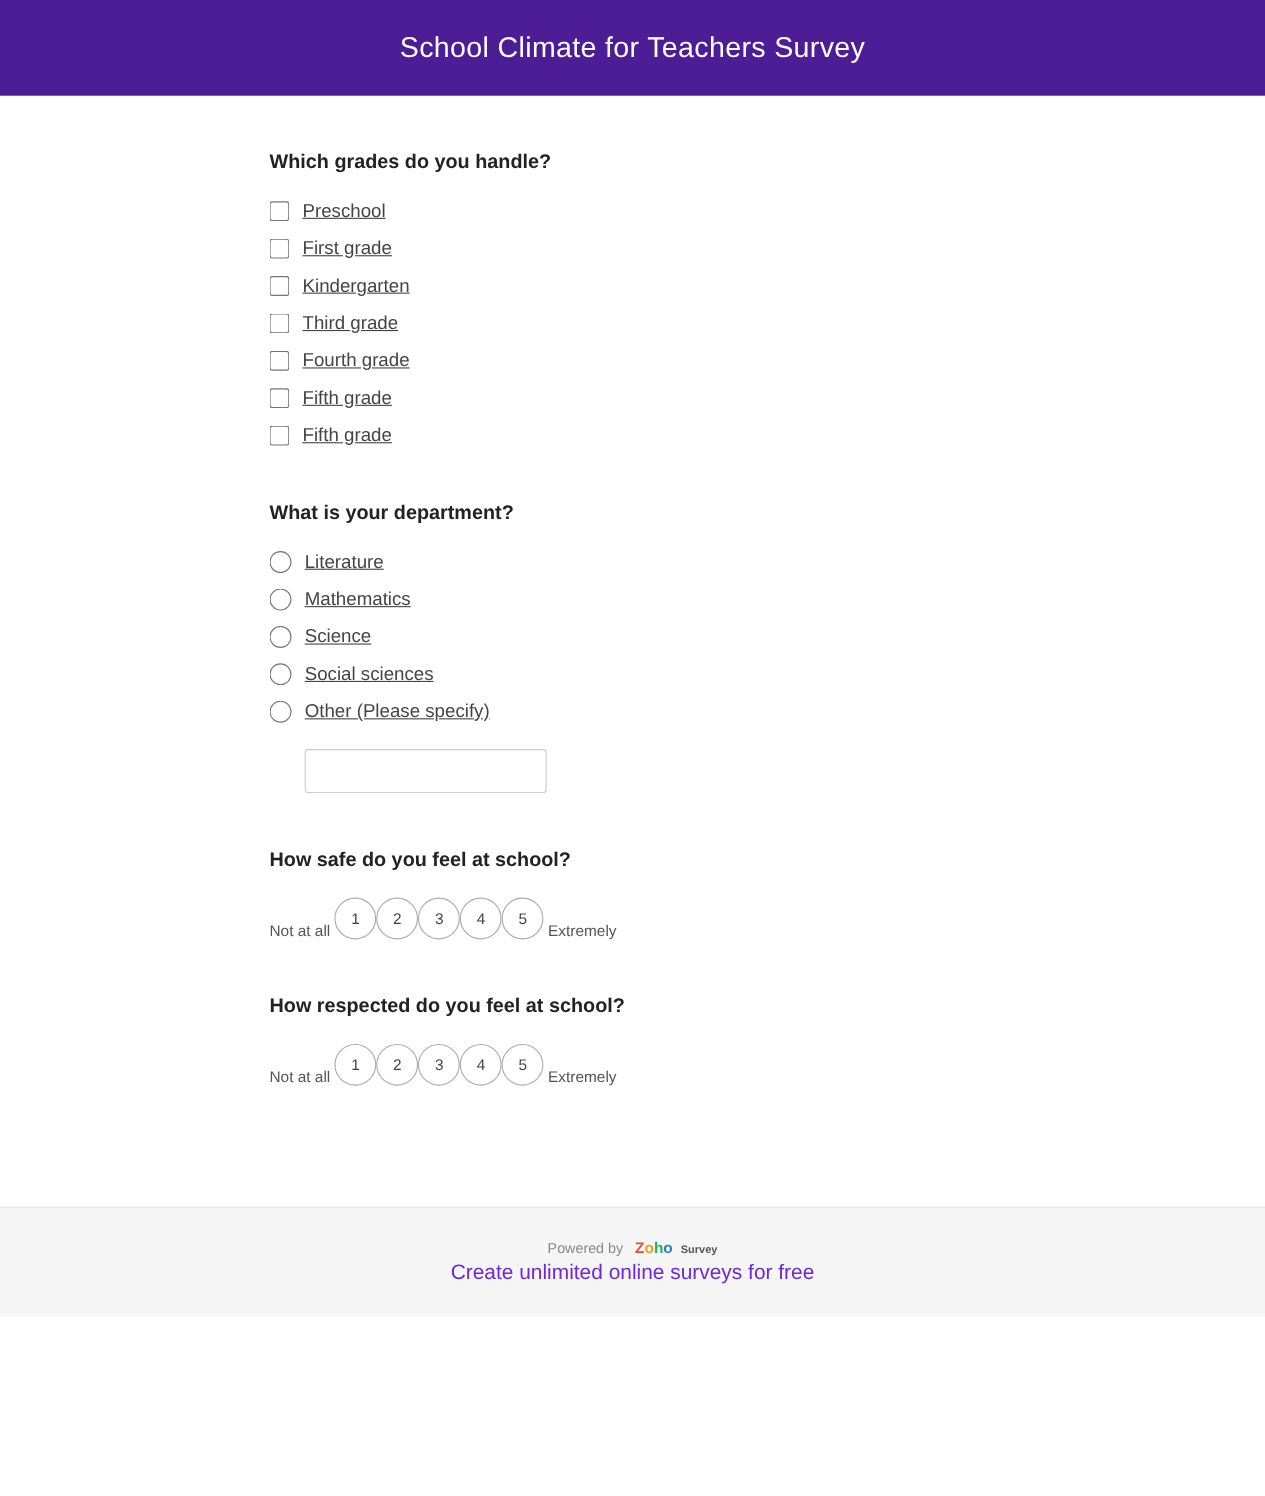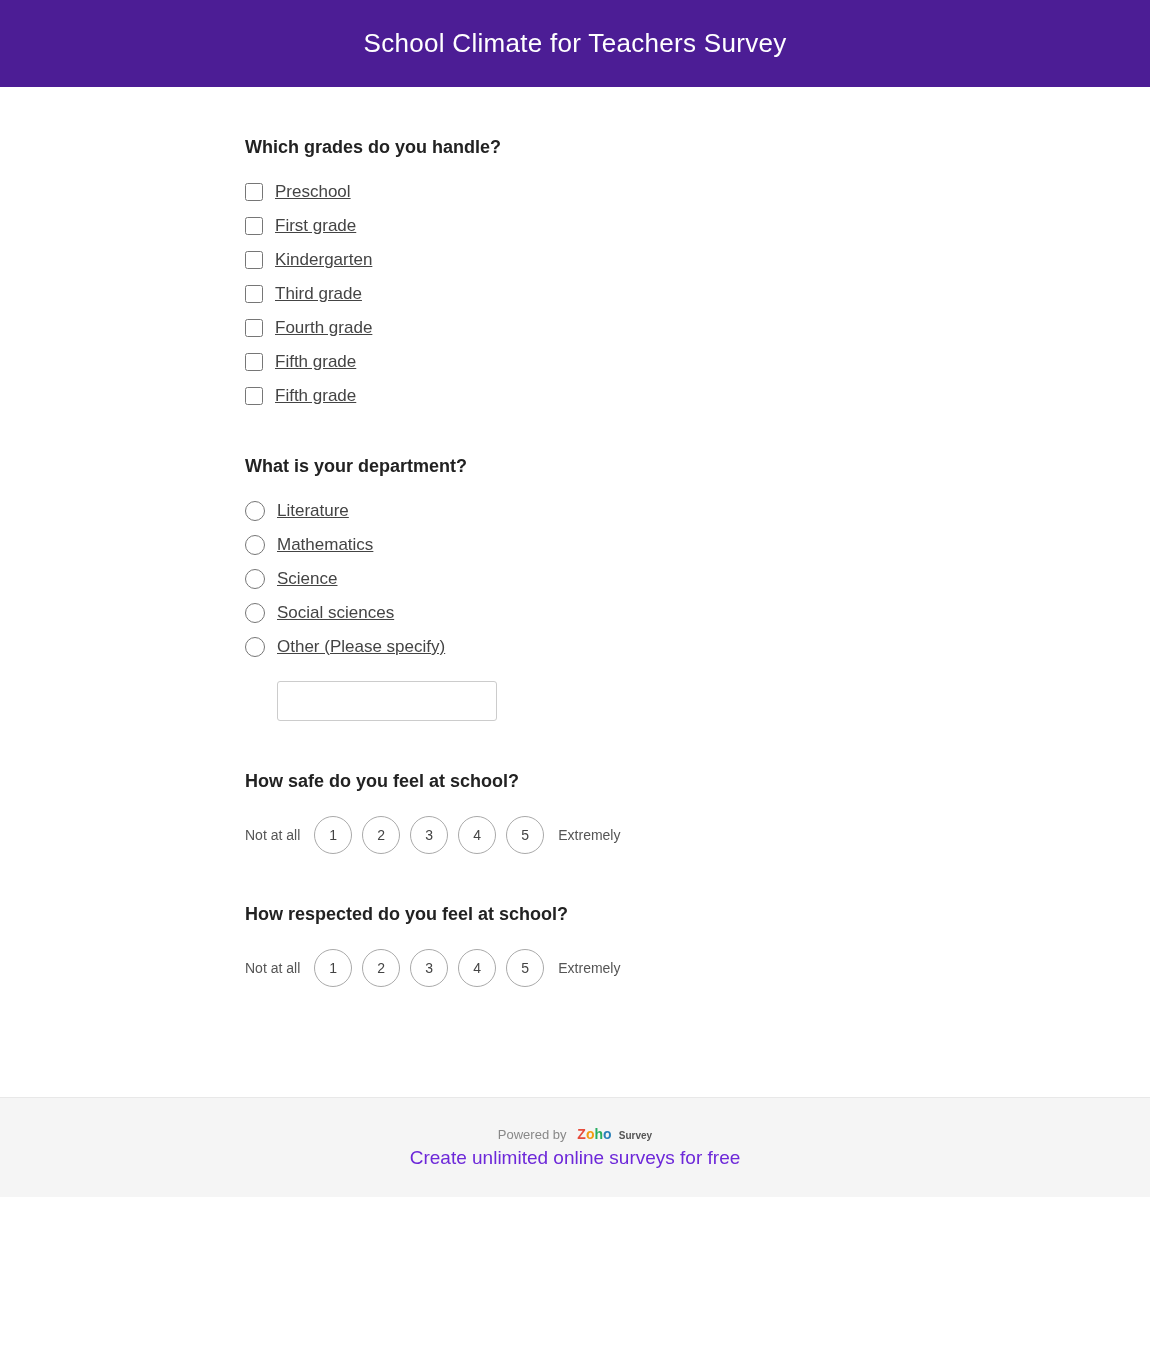--- a/index.html
+++ b/index.html
@@ -90,22 +90,21 @@
       width: 220px;
       height: 40px;
       border: 1.5px solid #ccc;
       border-radius: 3px;
       padding: 4px 8px;
       font-size: 14px;
     }
 
     .rating-row {
       display: flex;
-      align-items: center;
-      gap: 10px;
+      align-items: flex-end;
       flex-wrap: wrap;
     }
 
     .rating-label-text {
       font-size: 14px;
       color: #555;
       margin-right: 4px;
     }
 
     .rating-label-text.right {

